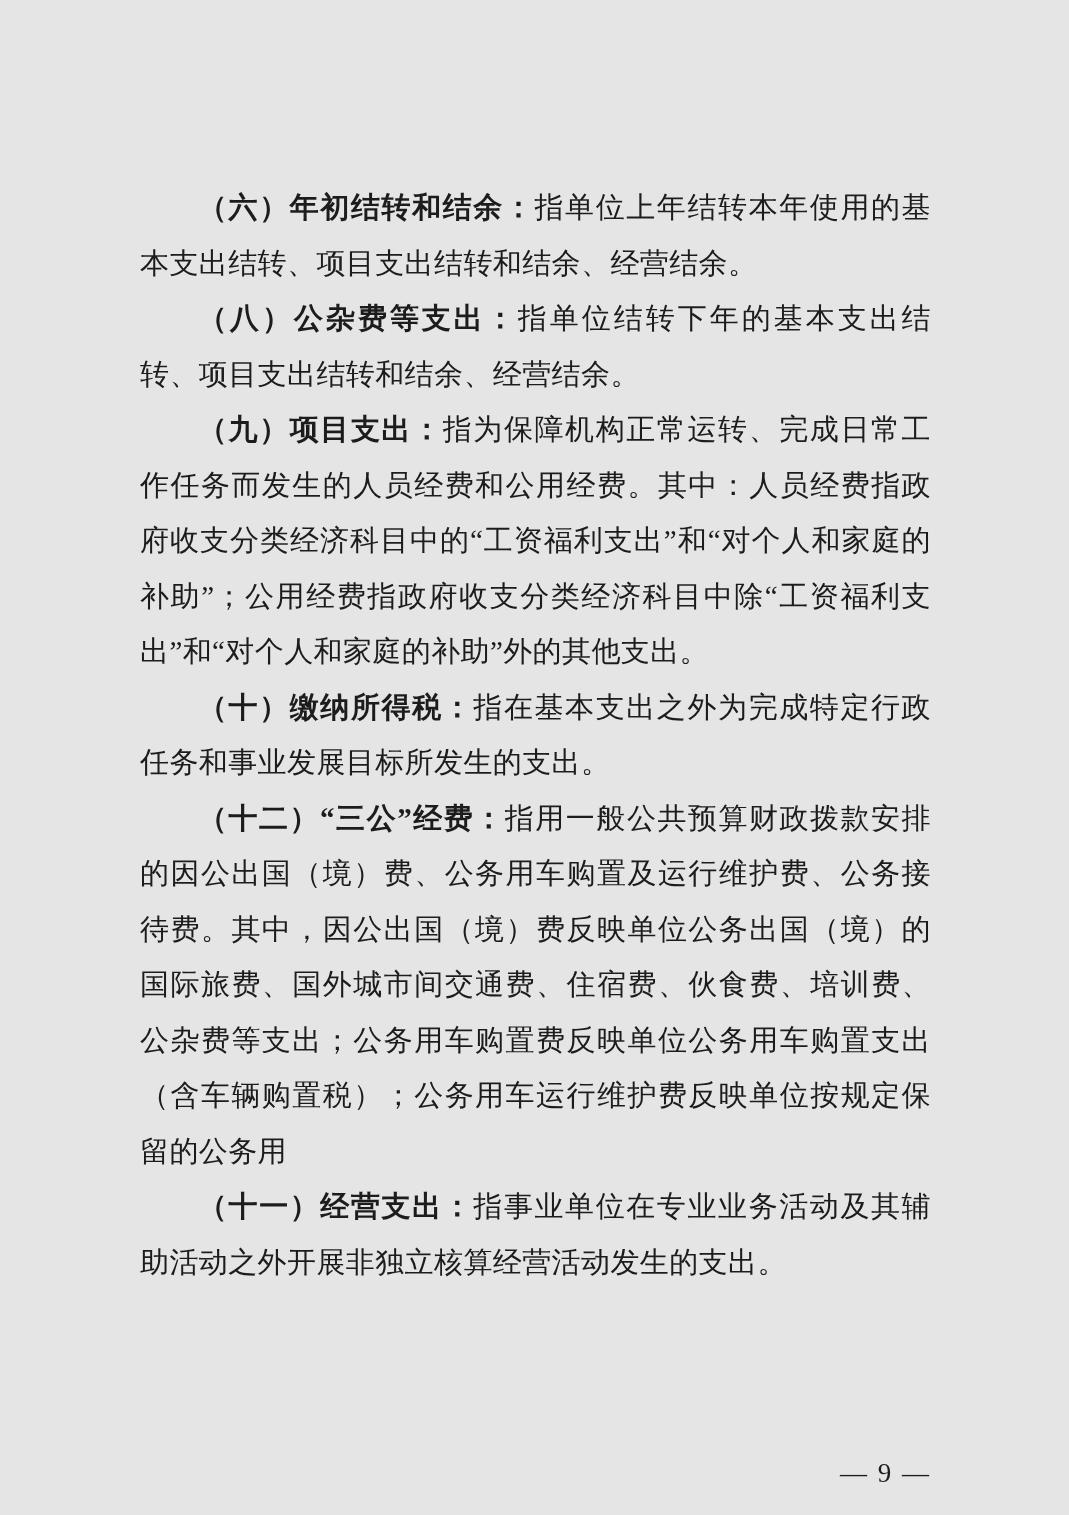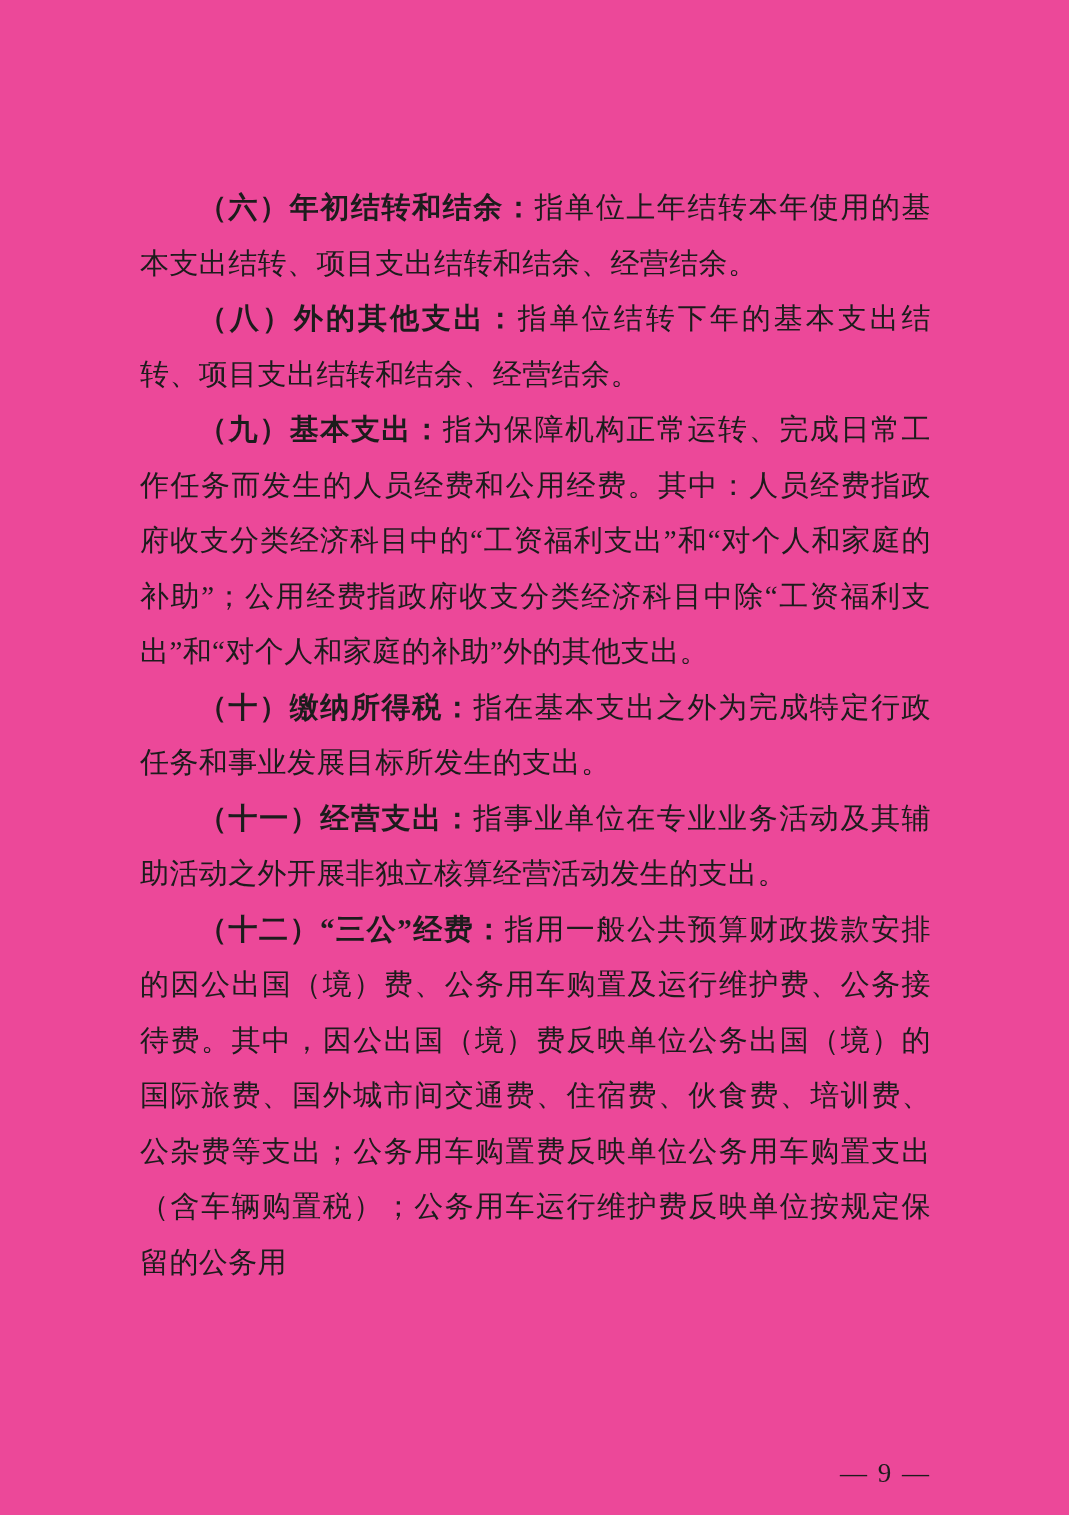--- a/index.html
+++ b/index.html
@@ -8,21 +8,21 @@
     height: 1515px;
     background: #ffffff;
     position: relative;
     overflow: hidden;
     font-family: "Liberation Serif", "DejaVu Serif", serif;
     color: #1c1c1c;
   }
   .page {
     position: absolute;
     inset: 0;
-    background: #ec4899;
+    background: #e5e5e5;
   }
   .content {
     position: absolute;
     left: 140px;
     top: 180px;
     width: 791px;
   }
   .para {
     margin: 0;
     font-size: 29px;
@@ -55,29 +55,29 @@
 </head>
 <body>
 
 <div class="page">
 
   <main class="content">
 
     <p class="para"><strong class="para-heading">（六）年初结转和结余：</strong><span class="para-body">指单位上年结转本年使用的基本支出结转、项目支出结转和结余、经营结余。</span></p>
 
 
-    <p class="para"><strong class="para-heading">（八）外的其他支出：</strong><span class="para-body">指单位结转下年的基本支出结转、项目支出结转和结余、经营结余。</span></p>
+    <p class="para"><strong class="para-heading">（八）公杂费等支出：</strong><span class="para-body">指单位结转下年的基本支出结转、项目支出结转和结余、经营结余。</span></p>
 
-    <p class="para"><strong class="para-heading">（九）基本支出：</strong><span class="para-body">指为保障机构正常运转、完成日常工作任务而发生的人员经费和公用经费。其中：人员经费指政府收支分类经济科目中的“工资福利支出”和“对个人和家庭的补助”；公用经费指政府收支分类经济科目中除“工资福利支出”和“对个人和家庭的补助”外的其他支出。</span></p>
+    <p class="para"><strong class="para-heading">（九）项目支出：</strong><span class="para-body">指为保障机构正常运转、完成日常工作任务而发生的人员经费和公用经费。其中：人员经费指政府收支分类经济科目中的“工资福利支出”和“对个人和家庭的补助”；公用经费指政府收支分类经济科目中除“工资福利支出”和“对个人和家庭的补助”外的其他支出。</span></p>
 
     <p class="para"><strong class="para-heading">（十）缴纳所得税：</strong><span class="para-body">指在基本支出之外为完成特定行政任务和事业发展目标所发生的支出。</span></p>
 
+    <p class="para"><strong class="para-heading">（十二）“三公”经费：</strong><span class="para-body">指用一般公共预算财政拨款安排的因公出国（境）费、公务用车购置及运行维护费、公务接待费。其中，因公出国（境）费反映单位公务出国（境）的国际旅费、国外城市间交通费、住宿费、伙食费、培训费、公杂费等支出；公务用车购置费反映单位公务用车购置支出（含车辆购置税）；公务用车运行维护费反映单位按规定保留的公务用</span></p>
+
     <p class="para"><strong class="para-heading">（十一）经营支出：</strong><span class="para-body">指事业单位在专业业务活动及其辅助活动之外开展非独立核算经营活动发生的支出。</span></p>
-
-    <p class="para"><strong class="para-heading">（十二）“三公”经费：</strong><span class="para-body">指用一般公共预算财政拨款安排的因公出国（境）费、公务用车购置及运行维护费、公务接待费。其中，因公出国（境）费反映单位公务出国（境）的国际旅费、国外城市间交通费、住宿费、伙食费、培训费、公杂费等支出；公务用车购置费反映单位公务用车购置支出（含车辆购置税）；公务用车运行维护费反映单位按规定保留的公务用</span></p>
 
   </main>
 
   <footer class="footer">
     <span class="page-number">— 9 —</span>
   </footer>
 
 </div>
 
 </body></html>

